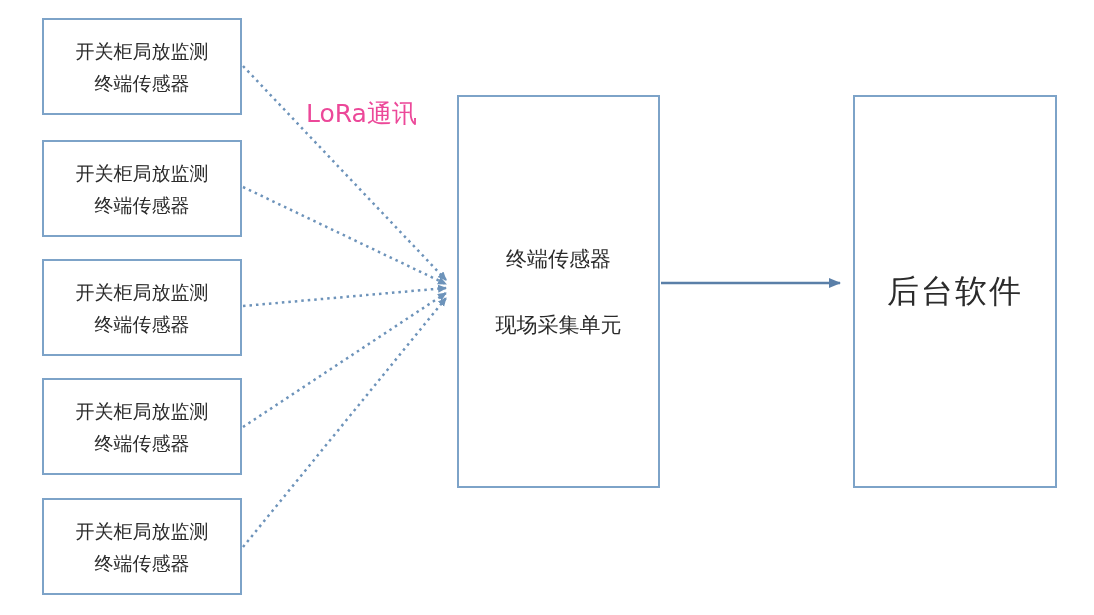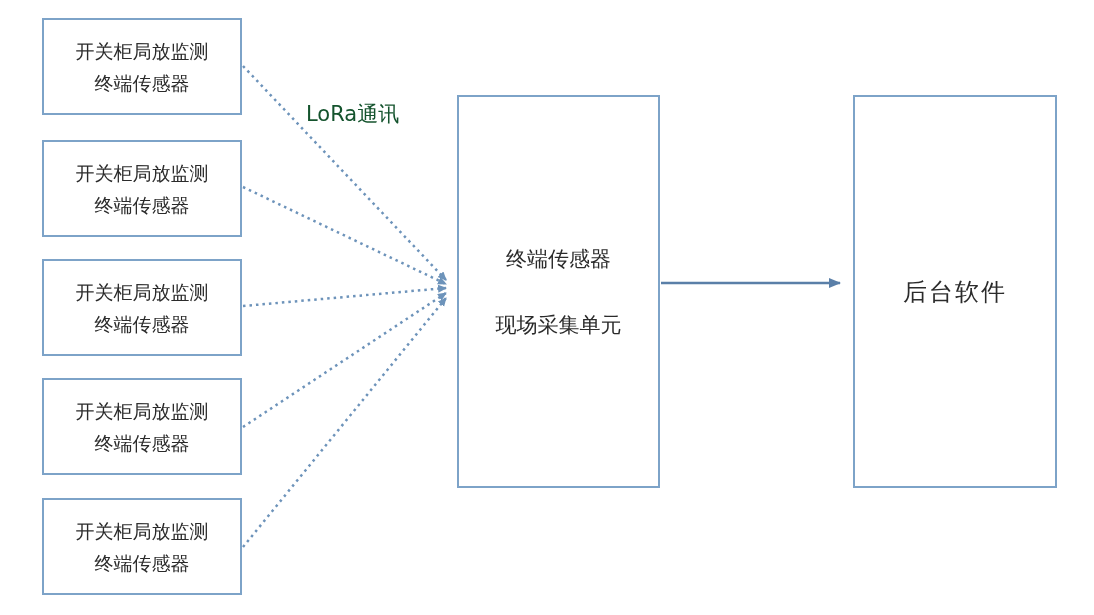--- a/index.html
+++ b/index.html
@@ -51,27 +51,27 @@
     line-height: 24px;
   }
   .collector-box .line + .line {
     margin-top: 42px;
   }
   .backend-box {
     left: 853px;
     top: 95px;
     width: 204px;
     height: 393px;
-    font-size: 24px;
+    font-size: 32px;
     letter-spacing: 2px;
   }
   .edge-label {
     position: absolute;
-    color: #14532d;
-    font-size: 21px;
+    color: #ec4899;
+    font-size: 25px;
     line-height: 26px;
     white-space: nowrap;
   }
   .lora-label {
     left: 306px;
     top: 101px;
   }
   .uplink-label {
     left: 672px;
     top: 210px;

